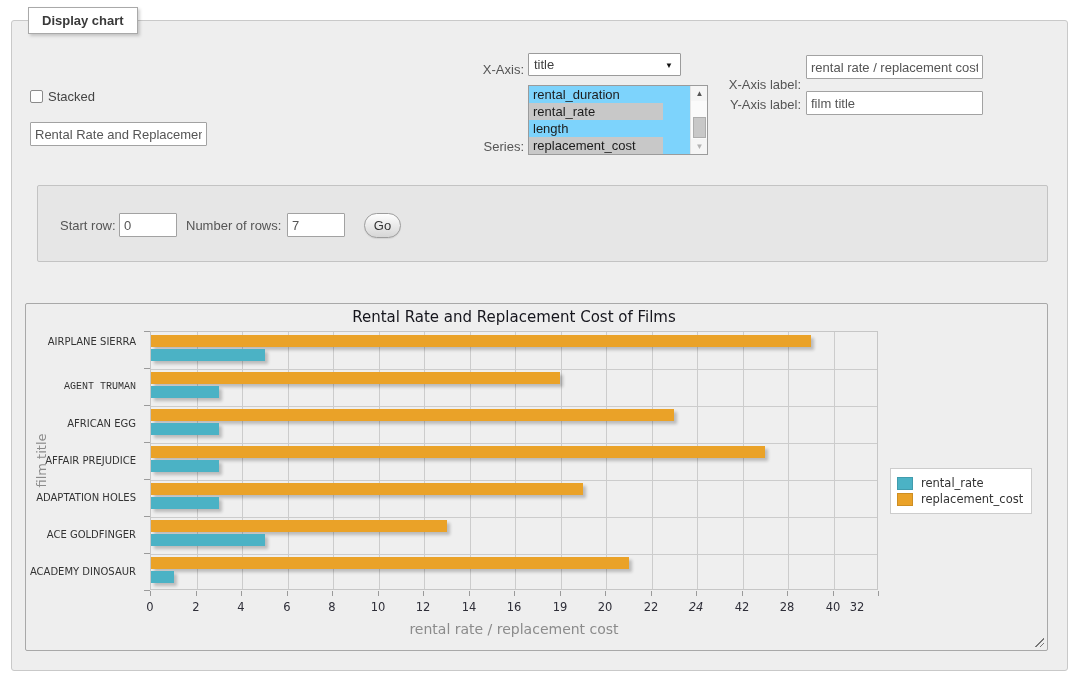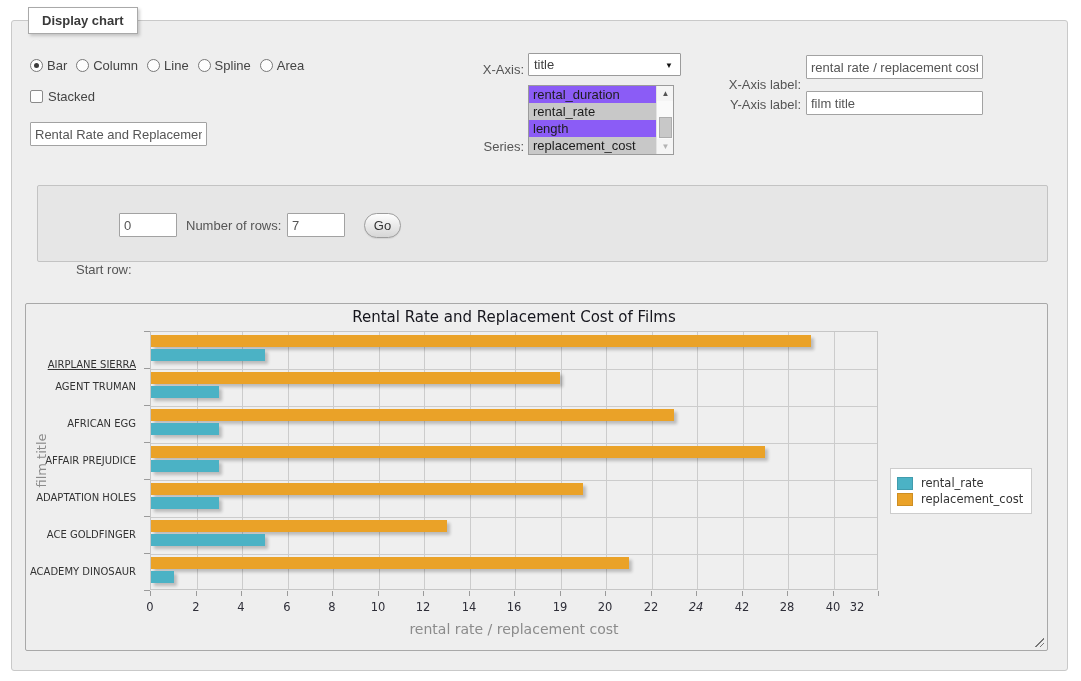--- a/index.html
+++ b/index.html
@@ -32,21 +32,21 @@
   .txt { position:absolute; border:1px solid #a2a2a2; background:#fff; font-family:"Liberation Sans",sans-serif;
          font-size:13px; color:#555; padding:2px 4px; height:24px; border-radius:1px; }
 
   
   .select { position:absolute; left:528px; top:53px; width:153px; height:23px; background:#fff;
             border:1px solid #9b9b9b; font-size:13px; color:#3f3f3f; display:flex; align-items:center;
             padding-left:5px; border-radius:1px; }
   .select .arrow { position:absolute; right:7px; top:7px; font-size:8px; color:#111; }
 
   
-  .listbox { position:absolute; left:528px; top:85px; width:146px; height:70px; background:#8b5cf6;
+  .listbox { position:absolute; left:528px; top:85px; width:180px; height:70px; background:#7dd3fc;
              border:1px solid #9b9b9b; overflow:hidden; }
   .opt { height:17px; line-height:17px; font-size:13px; color:#1c1c1c; padding-left:4px;
          width:134px; white-space:nowrap; overflow:hidden; }
   .opt.sel { background:#c8c8c8; }
   .scrollbar { position:absolute; right:0; top:0; width:17px; height:68px; background:#fafafa; border-left:1px solid #e3e3e3; }
   .sb-btn { position:absolute; left:0; width:17px; height:15px; font-size:8px; color:#555;
             display:flex; align-items:center; justify-content:center; background:#f5f5f5; }
   .sb-btn.up { top:0; }
   .sb-btn.down { bottom:0; color:#b3b3b3; }
   .sb-thumb { position:absolute; left:2px; top:31px; width:13px; height:21px; background:#c8c8c8; border:1px solid #adadad; }
@@ -88,42 +88,20 @@
                    background:repeating-linear-gradient(-45deg, transparent 0 2.2px, #777 2.2px 3.4px);
                    clip-path:polygon(100% 0, 100% 100%, 0 100%); cursor:se-resize; }
 </style>
 </head>
 <body>
 
 <div class="page">
   <div class="fieldset"></div>
   <div class="legend-tab">Display chart</div>
 
-  <div class="radio-group" id="radio-group">
-      <div class="radio-item">
-        <span class="radio-dot checked"></span>
-        <span class="radio-text">Bar</span>
-      </div>
-      <div class="radio-item">
-        <span class="radio-dot"></span>
-        <span class="radio-text">Column</span>
-      </div>
-      <div class="radio-item">
-        <span class="radio-dot"></span>
-        <span class="radio-text">Line</span>
-      </div>
-      <div class="radio-item">
-        <span class="radio-dot"></span>
-        <span class="radio-text">Spline</span>
-      </div>
-      <div class="radio-item">
-        <span class="radio-dot"></span>
-        <span class="radio-text">Area</span>
-      </div>
-    </div>
 
   <div class="check-row">
     <span class="checkbox"></span>
     <span class="check-text">Stacked</span>
   </div>
 
   <input class="txt" style="left: 30px; top: 122px; width: 177px;" value="Rental Rate and Replacement Cost of Films">
 
   <div class="lbl r" style="left:430px; top:62px; width:94px;">X-Axis:</div>
   <div class="select">
@@ -145,21 +123,21 @@
       <div class="sb-btn down">▼</div>
     </div>
   </div>
 
   <div class="lbl r" style="left:700px; top:61px; width:101px;margin-top:16px;">X-Axis label:</div>
   <input class="txt" style="left: 806px; top: 55px; width: 177px;" value="rental rate / replacement cost">
   <div class="lbl r" style="left:700px; top:97px; width:101px;">Y-Axis label:</div>
   <input class="txt" style="left: 806px; top: 91px; width: 177px;" value="film title">
 
   <div class="query-box">
-    <div class="lbl" style="left:38px; top:32px;margin-top:44px;">Start row:</div>
+    <div class="lbl" style="left:22px; top:32px;">Start row:</div>
     <input class="txt" style="left: 81px; top: 27px; width: 58px;" value="0">
     <div class="lbl" style="left:148px; top:32px;">Number of rows:</div>
     <input class="txt" style="left: 249px; top: 27px; width: 58px;" value="7">
     <div class="go-btn">Go</div>
   </div>
 
   <div class="chart-box">
     <div class="chart-title">Rental Rate and Replacement Cost of Films</div>
     <div class="y-axis-title">film title</div>
     <div class="plot" id="plot">
@@ -193,22 +171,22 @@
         <div class="bar" style="left: 0px; top: 114px; width: 614px; background: rgb(234, 162, 40);"></div>
         <div class="bar" style="left: 0px; top: 128px; width: 68px; background: rgb(75, 178, 197);"></div>
         <div class="bar" style="left: 0px; top: 151px; width: 432px; background: rgb(234, 162, 40);"></div>
         <div class="bar" style="left: 0px; top: 165px; width: 68px; background: rgb(75, 178, 197);"></div>
         <div class="bar" style="left: 0px; top: 188px; width: 296px; background: rgb(234, 162, 40);"></div>
         <div class="bar" style="left: 0px; top: 202px; width: 114px; background: rgb(75, 178, 197);"></div>
         <div class="bar" style="left: 0px; top: 225px; width: 478px; background: rgb(234, 162, 40);"></div>
         <div class="bar" style="left: 0px; top: 239px; width: 23px; background: rgb(75, 178, 197);"></div>
       </div>
     <div id="chart-extras">
-        <div class="cat-label" style="top: 55px; text-decoration: underline;">AIRPLANE SIERRA</div>
-        <div class="cat-label" style="top: 77px;">AGENT TRUMAN</div>
+        <div class="cat-label" style="top: 32px;">AIRPLANE SIERRA</div>
+        <div class="cat-label" style="top: 77px; font-family: Liberation Mono, monospace;">AGENT TRUMAN</div>
         <div class="cat-label" style="top: 114px;">AFRICAN EGG</div>
         <div class="cat-label" style="top: 151px;">AFFAIR PREJUDICE</div>
         <div class="cat-label" style="top: 188px;">ADAPTATION HOLES</div>
         <div class="cat-label" style="top: 225px;">ACE GOLDFINGER</div>
         <div class="cat-label" style="top: 262px;">ACADEMY DINOSAUR</div>
         <div class="ytick" style="top: 27px;"></div>
         <div class="ytick" style="top: 64px;"></div>
         <div class="ytick" style="top: 101px;"></div>
         <div class="ytick" style="top: 138px;"></div>
         <div class="ytick" style="top: 175px;"></div>

